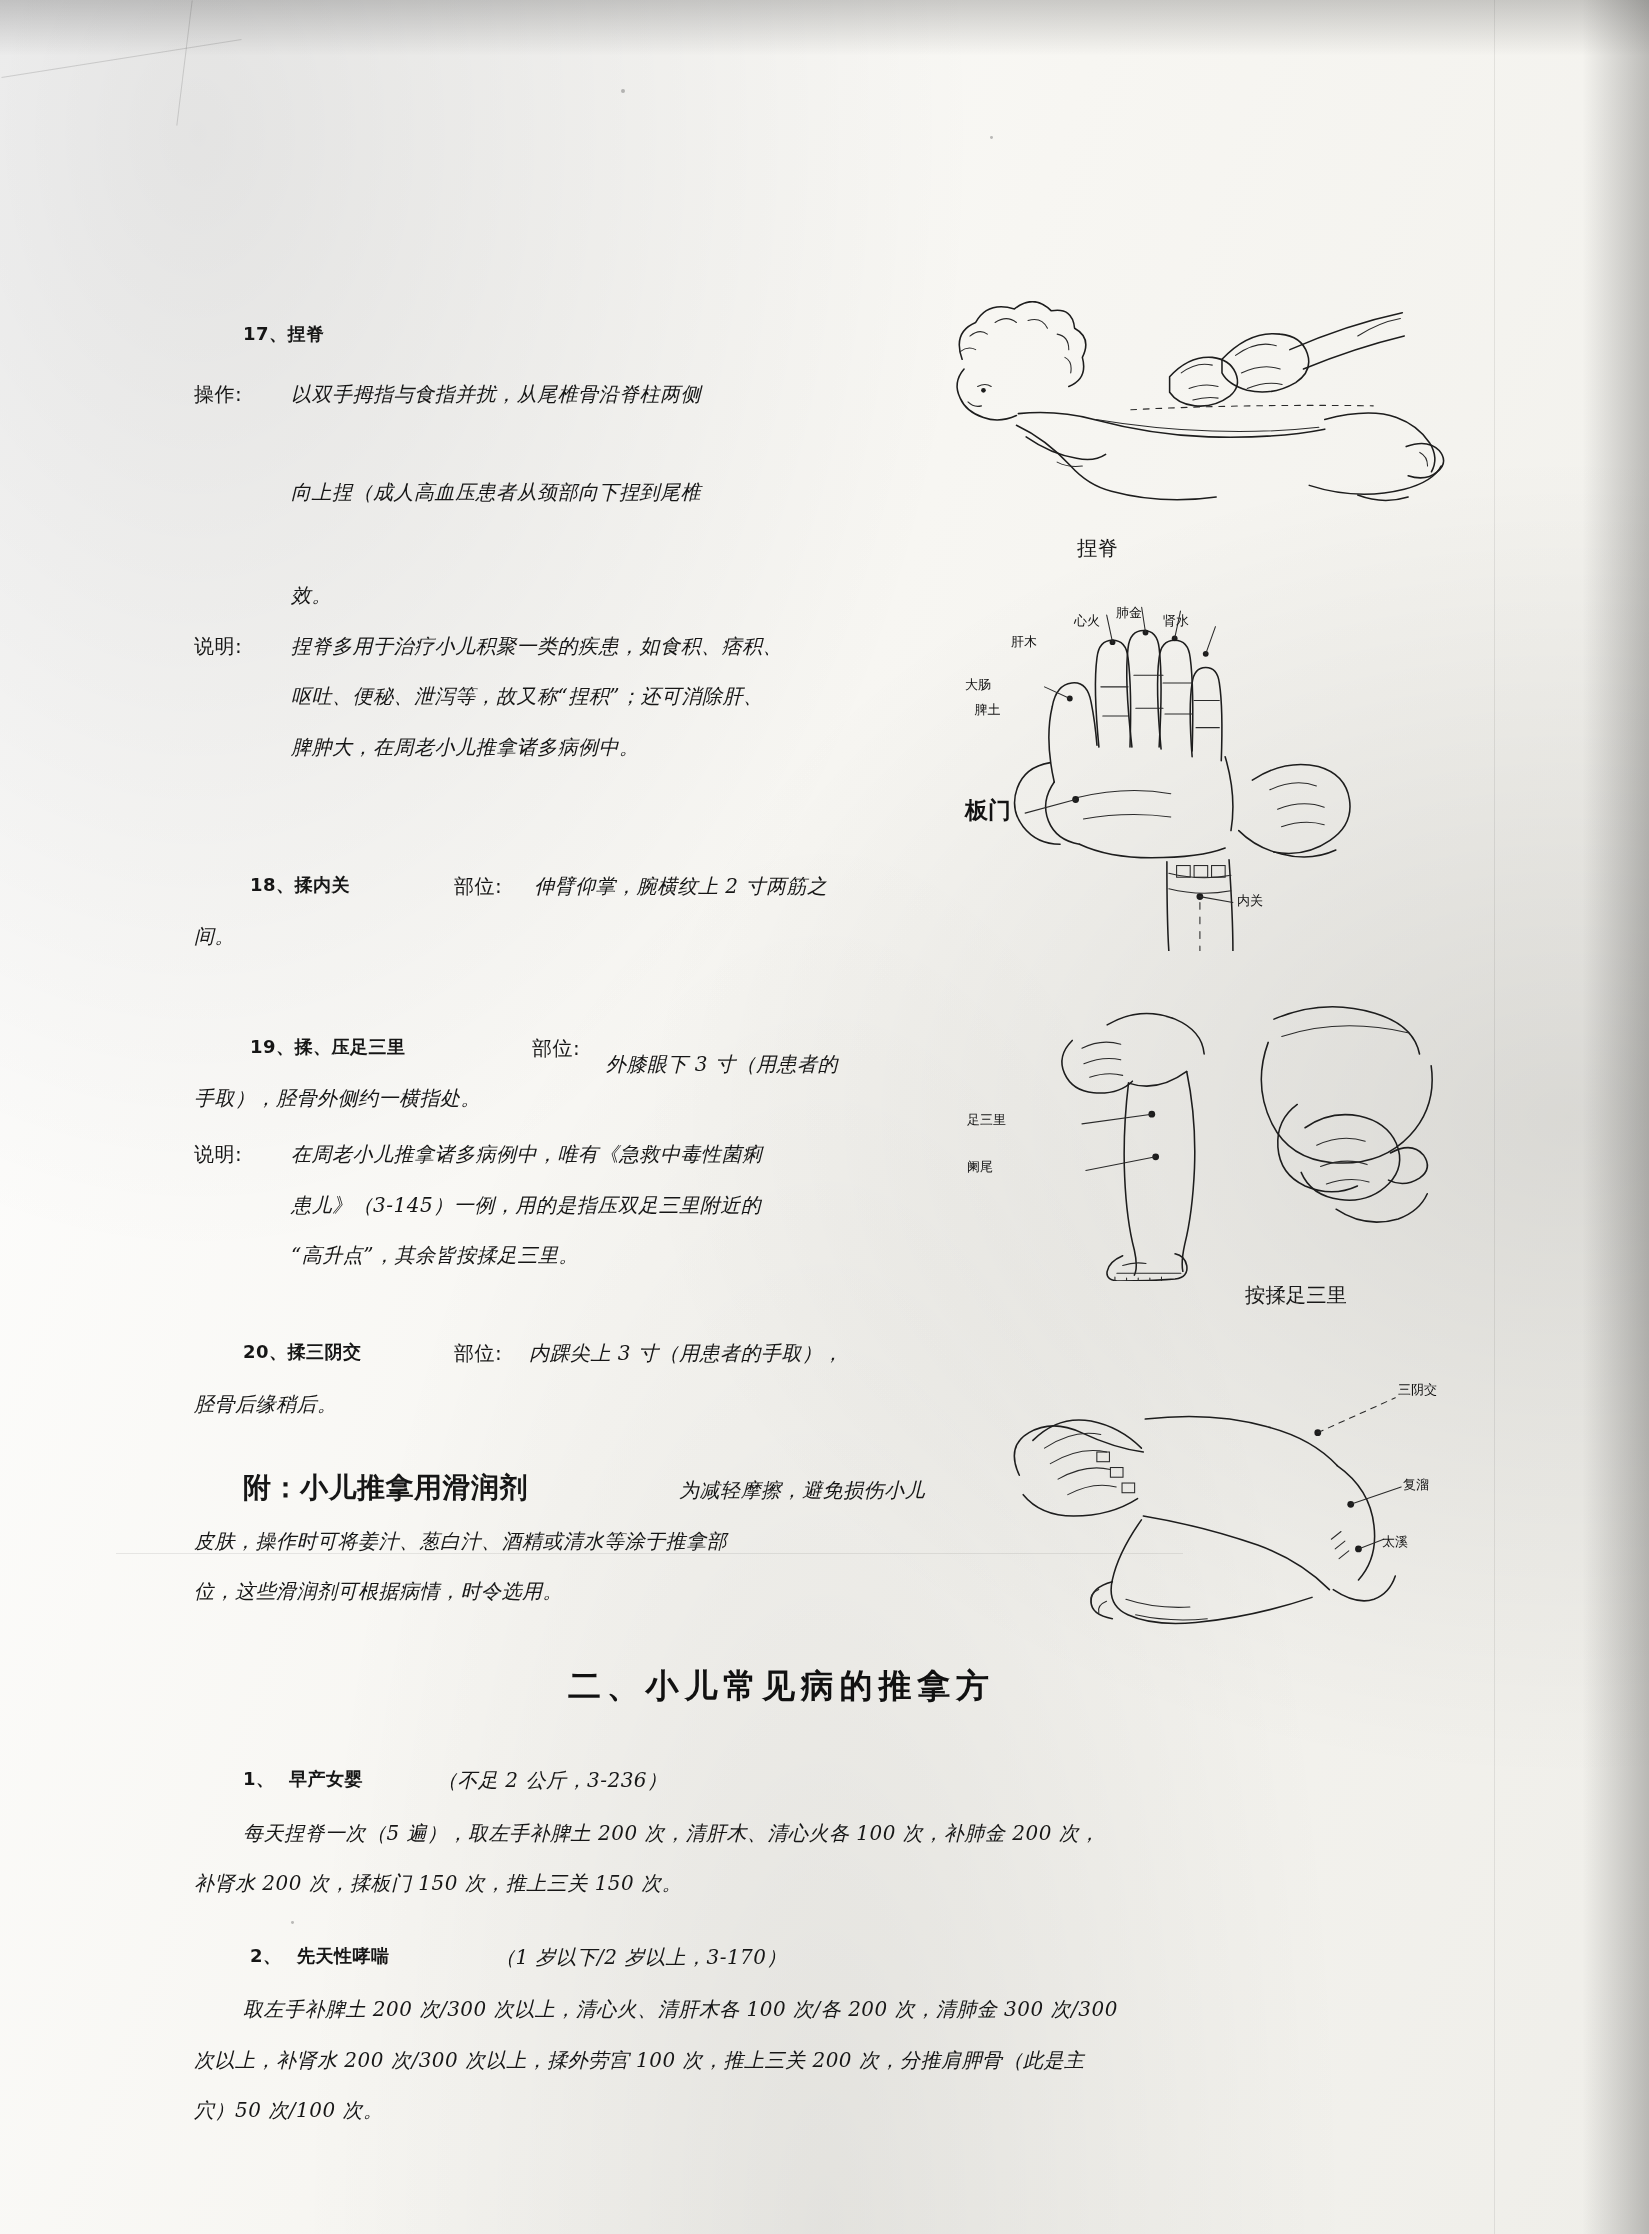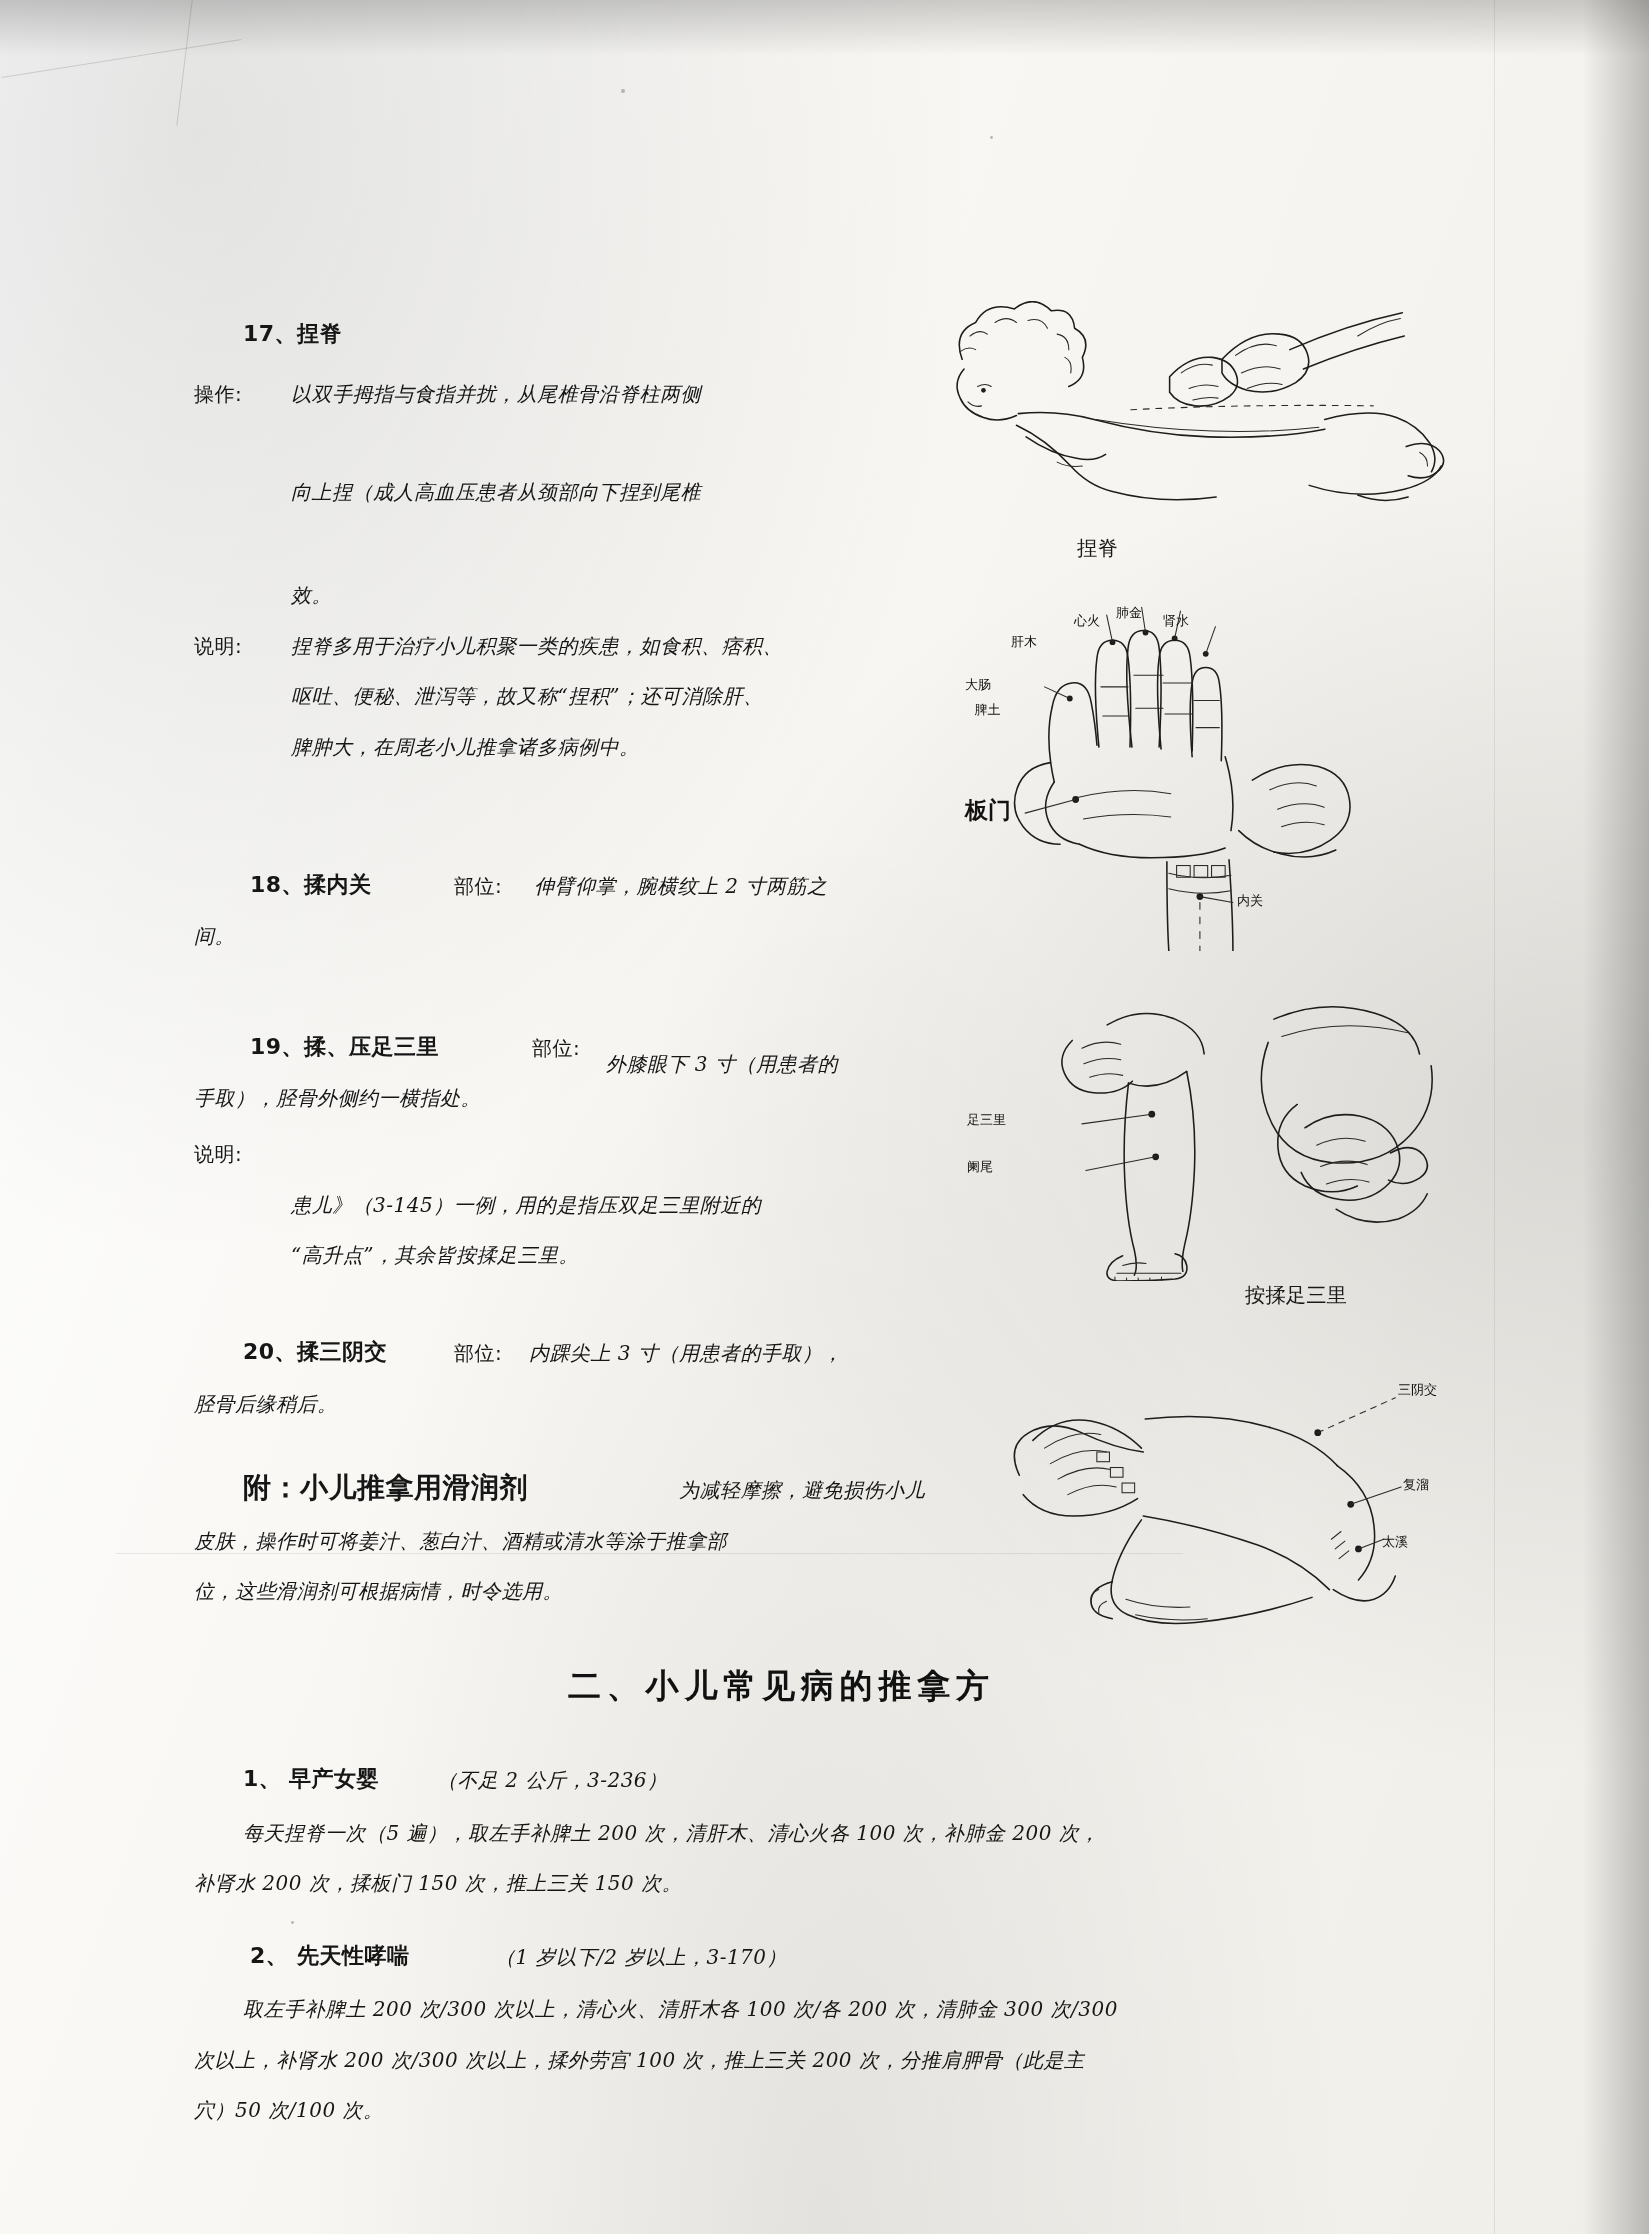--- a/index.html
+++ b/index.html
@@ -64,21 +64,21 @@
     position: absolute;
     font-family: "DejaVu Sans", "Liberation Sans", sans-serif;
     font-size: 20px;
     line-height: 45px;
     color: #161616;
     letter-spacing: 0.5px;
     white-space: pre-wrap;
   }
   .heading {
     font-weight: bold;
-    font-size: 22px;
+    font-size: 18px;
   }
   .italic-body {
     font-style: italic;
     font-family: "DejaVu Serif", "Liberation Serif", serif;
   }
   .section-title {
     position: absolute;
     font-weight: bold;
     font-size: 33px;
     letter-spacing: 5.8px;
@@ -146,20 +146,21 @@
     <div class="txt" style="left:454px;top:864px;">部位:</div>
     <div class="txt italic-body" style="left:534px;top:864px;width:437px;">伸臂仰掌，腕横纹上 2 寸两筋之</div>
     <div class="txt italic-body" style="left:194px;top:914px;">间。</div>
 
     <div class="txt heading" style="left:250px;top:1024px;">19、揉、压足三里</div>
     <div class="txt" style="left:532px;top:1026px;">部位:</div>
     <div class="txt italic-body" style="left:606px;top:1042px;width:349px;">外膝眼下 3 寸（用患者的</div>
     <div class="txt italic-body" style="left:194px;top:1076px;">手取），胫骨外侧约一横指处。</div>
 
     <div class="txt" style="left:194px;top:1132px;">说明:</div>
+    <div class="txt italic-body" style="left:291px;top:1132px;width:660px;">在周老小儿推拿诸多病例中，唯有《急救中毒性菌痢</div>
     <div class="txt italic-body" style="left:291px;top:1183px;width:660px;">患儿》（3-145）一例，用的是指压双足三里附近的</div>
     <div class="txt italic-body" style="left:291px;top:1233px;width:660px;">“高升点”，其余皆按揉足三里。</div>
 
     <div class="txt heading" style="left:243px;top:1329px;">20、揉三阴交</div>
     <div class="txt" style="left:454px;top:1331px;">部位:</div>
     <div class="txt italic-body" style="left:529px;top:1331px;width:437px;">内踝尖上 3 寸（用患者的手取），</div>
     <div class="txt italic-body" style="left:194px;top:1382px;">胫骨后缘稍后。</div>
 
     <div class="txt heading" style="left:243px;top:1465px;font-size:28px;">附：小儿推拿用滑润剂</div>
     <div class="txt italic-body" style="left:679px;top:1468px;width:291px;">为减轻摩擦，避免损伤小儿</div>

